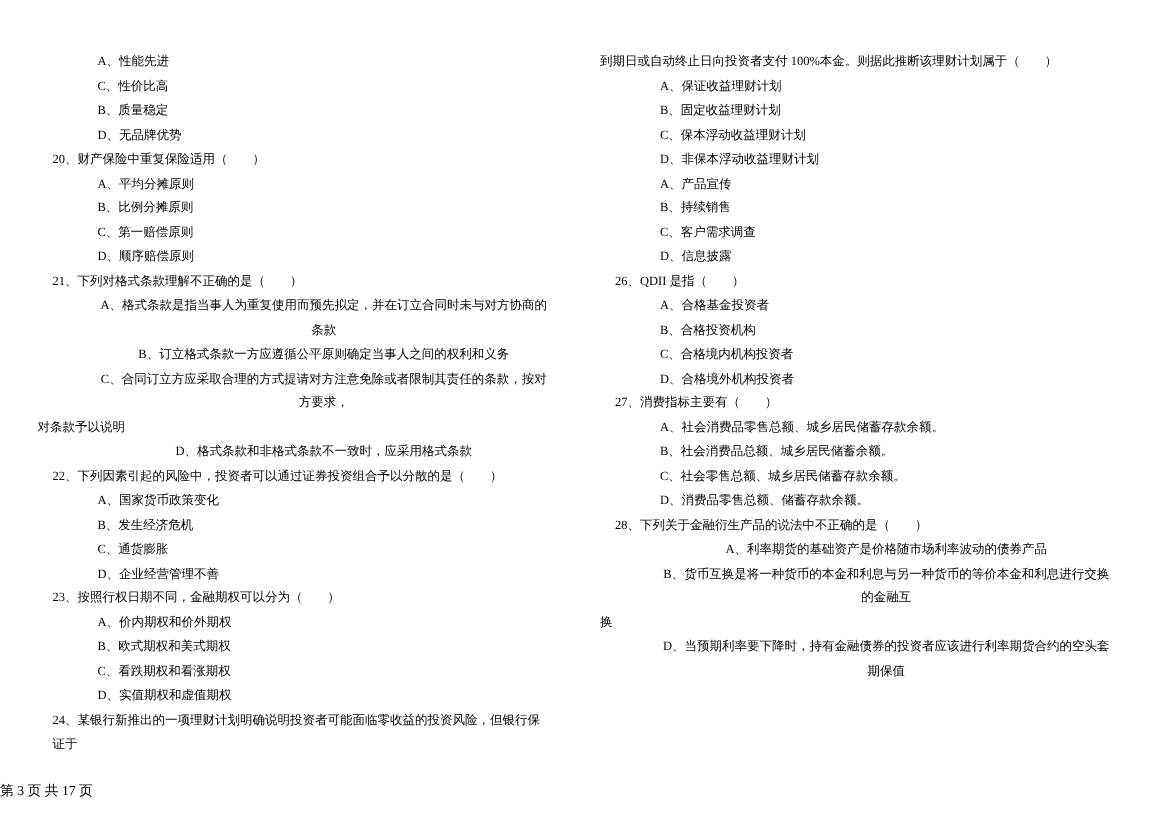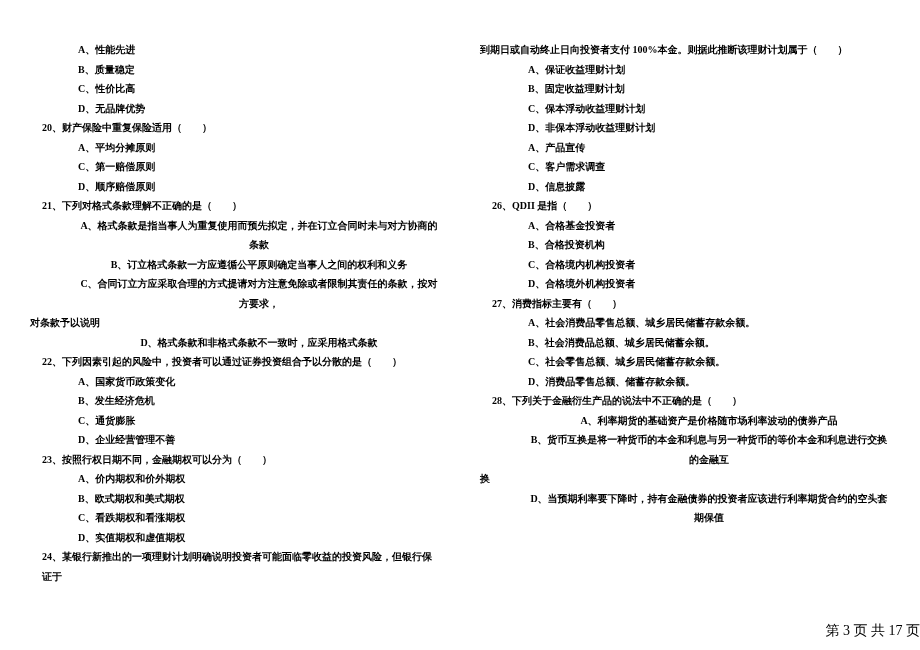--- a/index.html
+++ b/index.html
@@ -9,21 +9,20 @@
       background: #fff;
       font-family: "SimSun", serif;
       font-size: 10px;
       color: #000;
       position: relative;
       padding: 40px 30px 30px 30px;
     }
     .columns {
       display: flex;
       gap: 40px;
-      font-weight: bold;
     }
     .col {
       flex: 1;
       line-height: 1.95;
     }
     .opt {
       padding-left: 48px;
     }
     .q {
       padding-left: 12px;
@@ -36,36 +35,37 @@
       padding-left: 0;
     }
     .continuation {
       padding-left: 0;
     }
     .footer {
       position: absolute;
       bottom: 10px;
       left: 0;
       width: 100%;
-      text-align: right;
-      font-size: 14px;
+      text-align: left;
+      font-size: 11px;
     }
   </style>
 </head>
 <body>
 
 <div class="columns">
   <div class="col">
     <div class="opt">A、性能先进</div>
+    <div class="opt">C、性价比高</div>
     <div class="opt">B、质量稳定</div>
-    <div class="opt">C、性价比高</div>
     <div class="opt">D、无品牌优势</div>
 
     <div class="q">20、财产保险中重复保险适用（　　）</div>
     <div class="opt">A、平均分摊原则</div>
+    <div class="opt">B、比例分摊原则</div>
     <div class="opt">C、第一赔偿原则</div>
     <div class="opt">D、顺序赔偿原则</div>
 
     <div class="q">21、下列对格式条款理解不正确的是（　　）</div>
     <div class="sub">A、格式条款是指当事人为重复使用而预先拟定，并在订立合同时未与对方协商的条款</div>
     <div class="sub">B、订立格式条款一方应遵循公平原则确定当事人之间的权利和义务</div>
     <div class="sub">C、合同订立方应采取合理的方式提请对方注意免除或者限制其责任的条款，按对方要求，</div>
     <div class="noindent">对条款予以说明</div>
     <div class="sub">D、格式条款和非格式条款不一致时，应采用格式条款</div>
 
@@ -85,20 +85,21 @@
   </div>
 
   <div class="col">
     <div class="continuation">到期日或自动终止日向投资者支付 100%本金。则据此推断该理财计划属于（　　）</div>
     <div class="opt">A、保证收益理财计划</div>
     <div class="opt">B、固定收益理财计划</div>
     <div class="opt">C、保本浮动收益理财计划</div>
     <div class="opt">D、非保本浮动收益理财计划</div>
 
     <div class="opt">A、产品宣传</div>
+    <div class="opt">B、持续销售</div>
     <div class="opt">C、客户需求调查</div>
     <div class="opt">D、信息披露</div>
 
     <div class="q">26、QDII 是指（　　）</div>
     <div class="opt">A、合格基金投资者</div>
     <div class="opt">B、合格投资机构</div>
     <div class="opt">C、合格境内机构投资者</div>
     <div class="opt">D、合格境外机构投资者</div>
 
     <div class="q">27、消费指标主要有（　　）</div>

